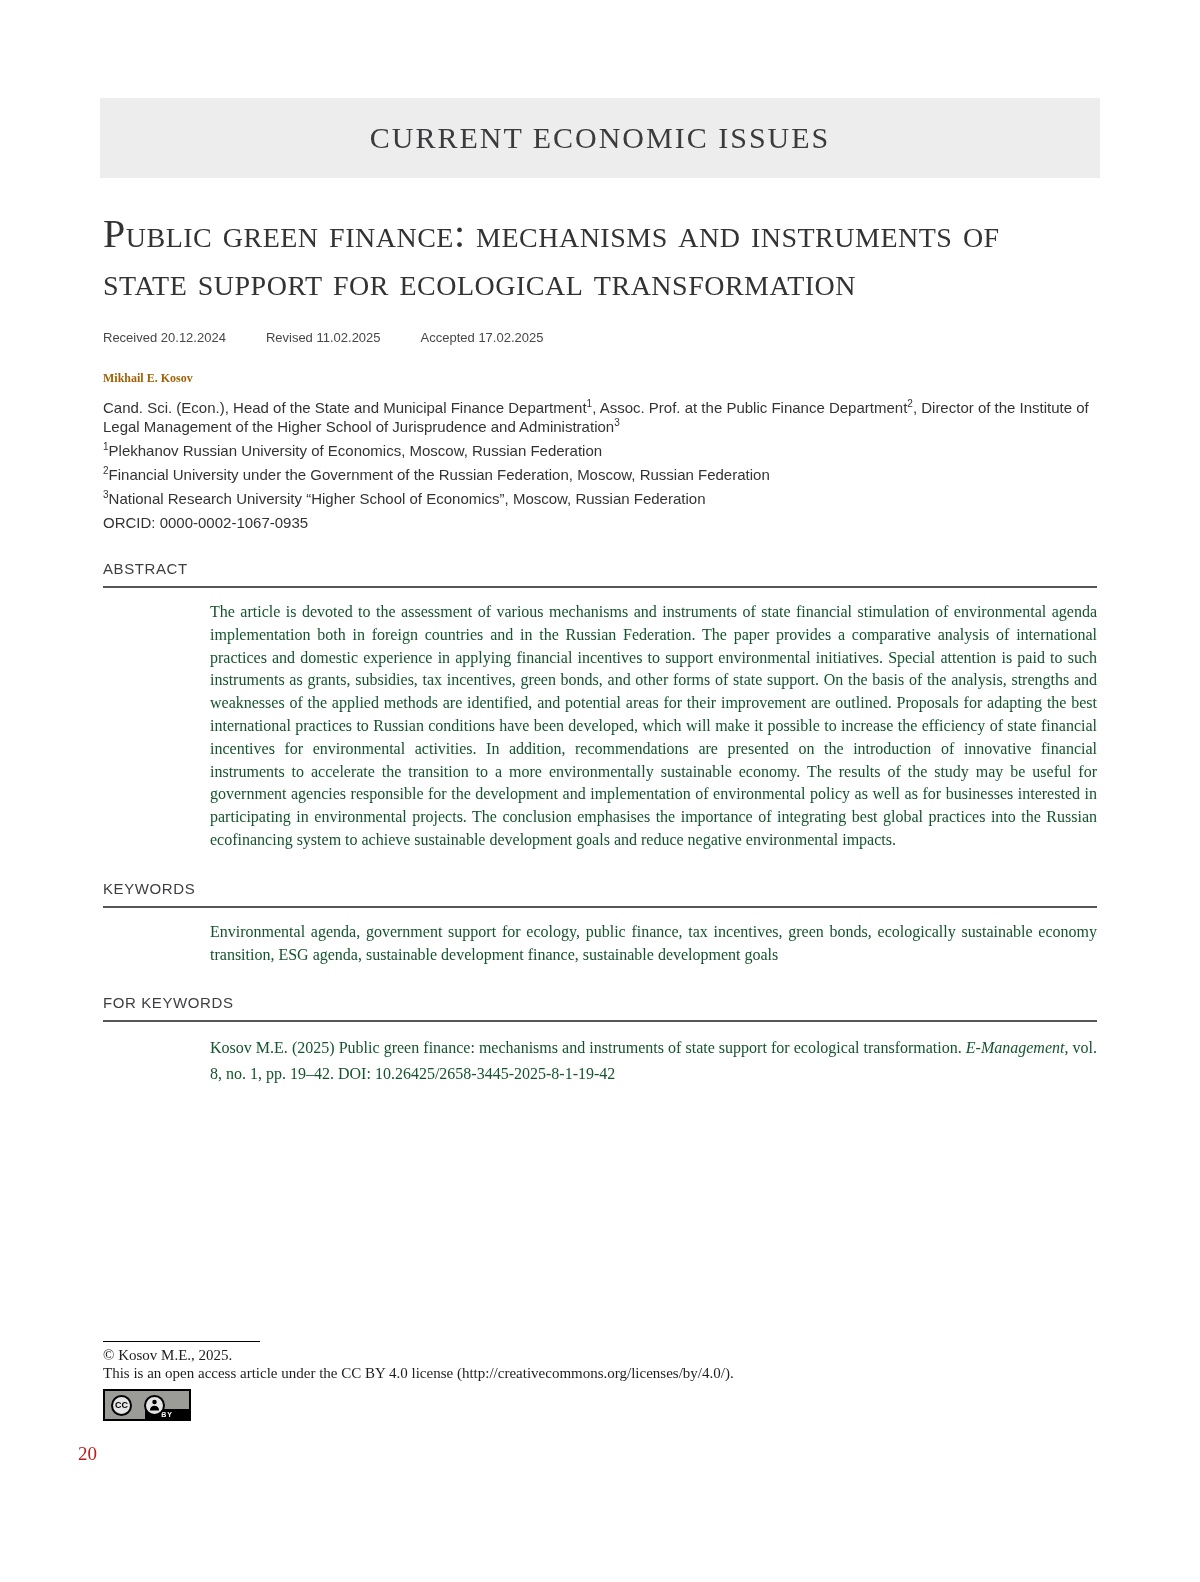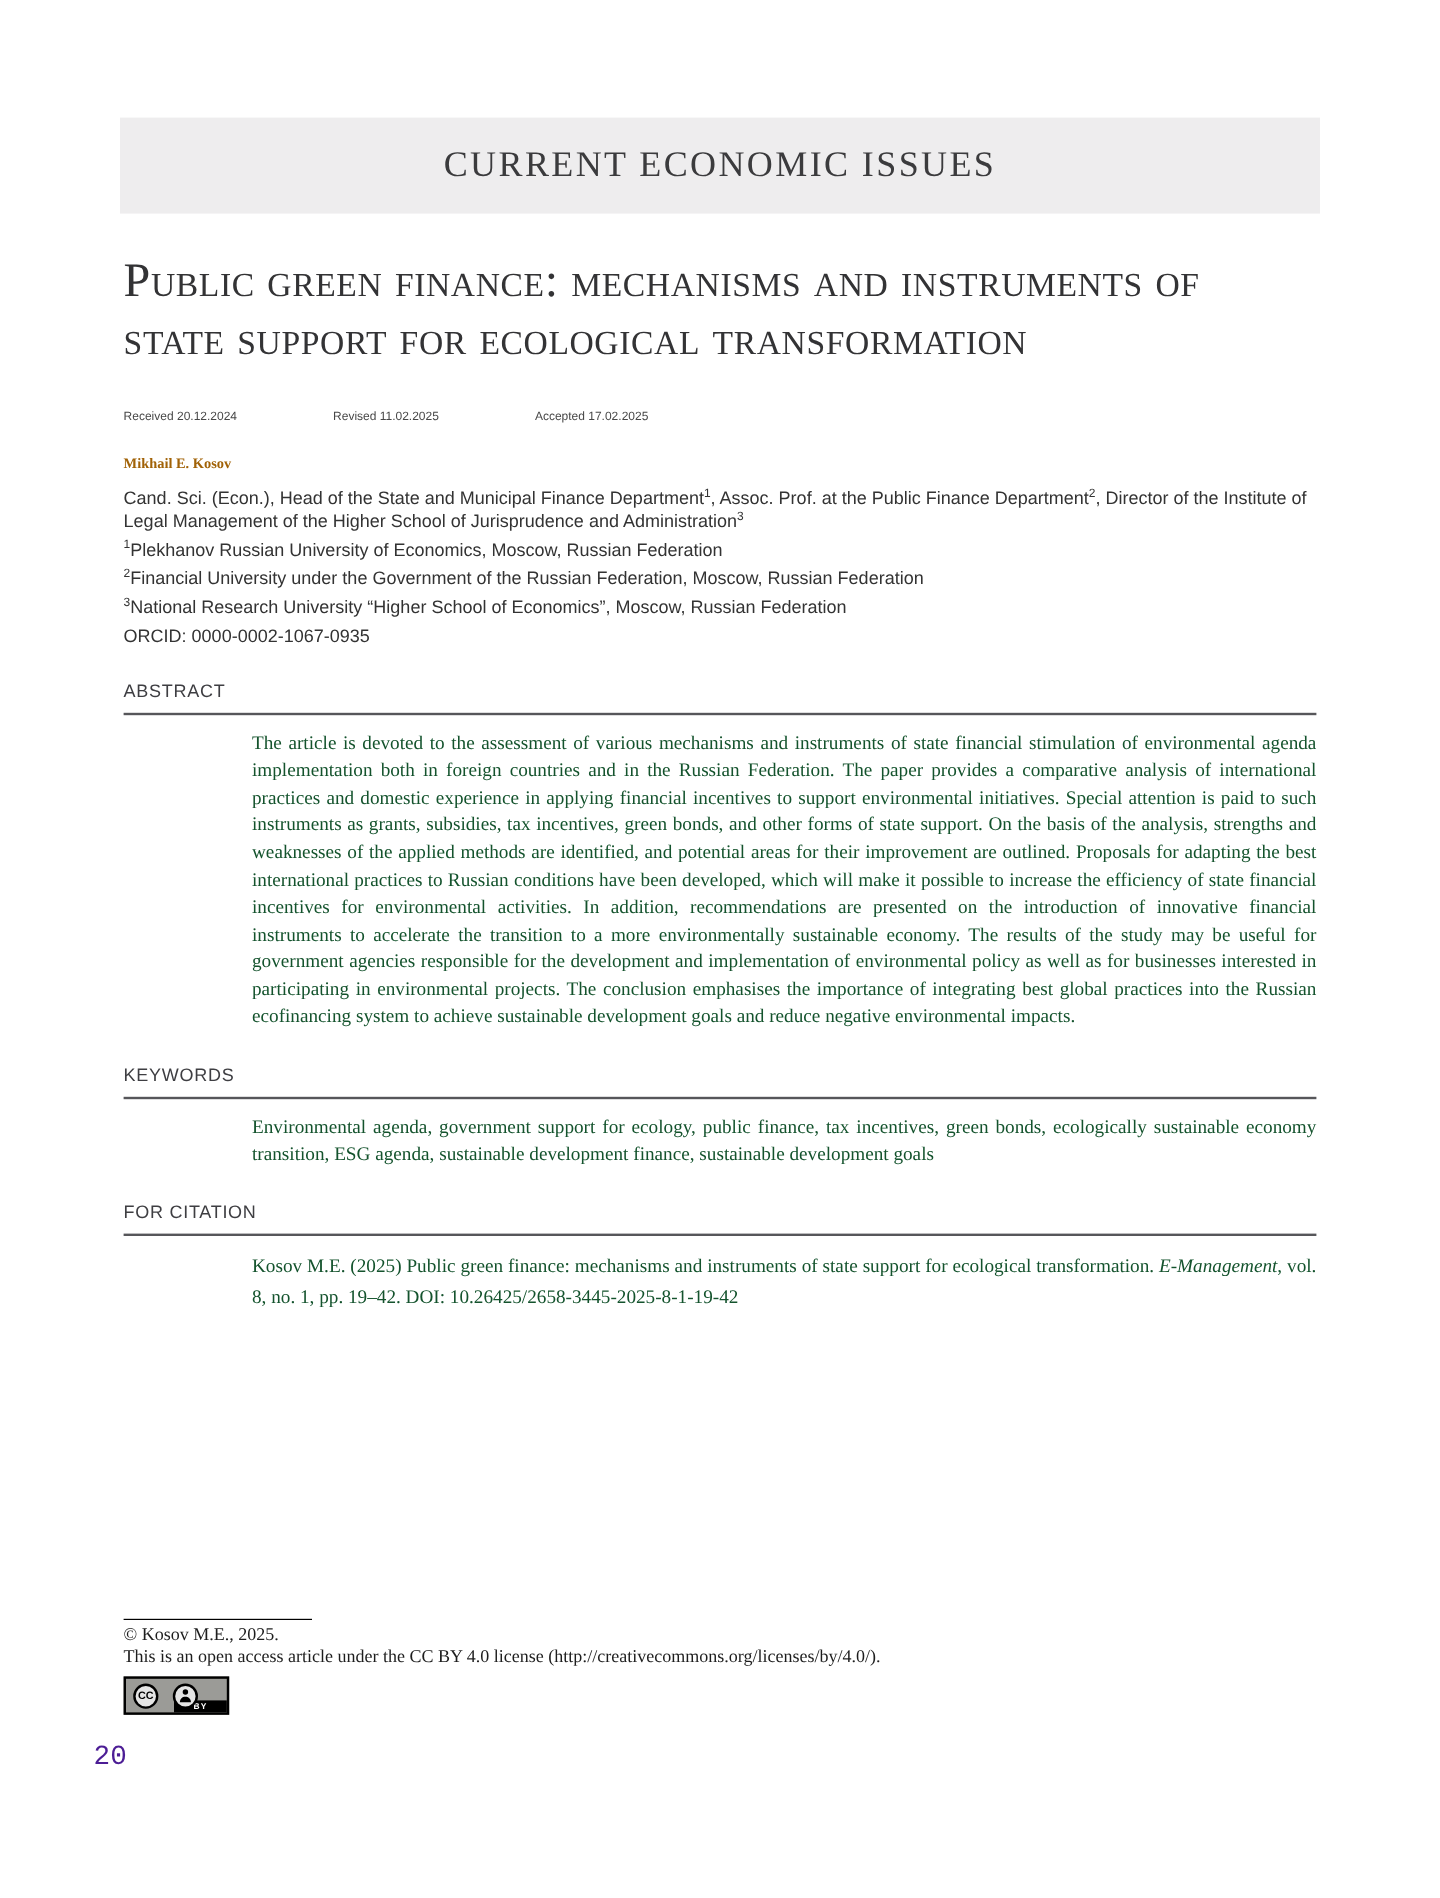--- a/index.html
+++ b/index.html
@@ -37,23 +37,23 @@
     font-weight: 400;
     font-size: 40px;
     line-height: 1.2;
     color: #333335;
     letter-spacing: 0.5px;
     margin: 32px 0 0 0;
     max-width: 950px;
   }
 
   .dates {
-    display: flex; gap: 80px;
-    margin-top: 36px;
-    font-size: 10px; color: #474747;
+    display: flex; gap: 40px;
+    margin-top: 24px;
+    font-size: 13px; color: #474747;
   }
 
   .author-name {
     font-family: "Liberation Serif", serif;
     font-size: 12px; font-weight: 700;
     color: #a16207;
     margin: 26px 0 12px 0;
   }
   .meta p { margin: 0 0 5px 0; font-size: 15px; line-height: 19px; color: #333; }
   .meta sup { font-size: 10px; line-height: 0; }
@@ -111,22 +111,22 @@
     width: 52%; height: 10px;
     background: #000;
     color: #fff;
     font-family: "Liberation Sans", sans-serif;
     font-size: 7px; font-weight: 700;
     display: flex; align-items: center; justify-content: center;
     letter-spacing: 1px;
   }
 
   .page-num {
-    font-family: Liberation Mono, monospace;
-    font-size: 23px; color: #4c1d95;
+    font-family: Liberation Serif, serif;
+    font-size: 19px; color: #b91c1c;
     margin: 22px 0 0 78px;
   }
 </style>
 </head>
 <body>
 
 <header class="banner">
   <h1 class="banner-title">CURRENT ECONOMIC ISSUES</h1>
 </header>
 
@@ -149,21 +149,21 @@
     <p><sup>3</sup><span>National Research University “Higher School of Economics”, Moscow, Russian Federation</span></p>
     <p>ORCID: 0000-0002-1067-0935</p>
   </div>
 
   <div class="section-head">ABSTRACT</div>
   <p class="body-par">The article is devoted to the assessment of various mechanisms and instruments of state financial stimulation of environmental agenda implementation both in foreign countries and in the Russian Federation. The paper provides a comparative analysis of international practices and domestic experience in applying financial incentives to support environmental initiatives. Special attention is paid to such instruments as grants, subsidies, tax incentives, green bonds, and other forms of state support. On the basis of the analysis, strengths and weaknesses of the applied methods are identified, and potential areas for their improvement are outlined. Proposals for adapting the best international practices to Russian conditions have been developed, which will make it possible to increase the efficiency of state financial incentives for environmental activities. In addition, recommendations are presented on the introduction of innovative financial instruments to accelerate the transition to a more environmentally sustainable economy. The results of the study may be useful for government agencies responsible for the development and implementation of environmental policy as well as for businesses interested in participating in environmental projects. The conclusion emphasises the importance of integrating best global practices into the Russian ecofinancing system to achieve sustainable development goals and reduce negative environmental impacts.</p>
 
   <div class="section-head">KEYWORDS</div>
   <p class="body-par">Environmental agenda, government support for ecology, public finance, tax incentives, green bonds, ecologically sustainable economy transition, ESG agenda, sustainable development finance, sustainable development goals</p>
 
-  <div class="section-head">FOR CITATION</div>
+  <div class="section-head">FOR KEYWORDS</div>
   <p class="body-par citation-par"><span>Kosov M.E. (2025) Public green finance: mechanisms and instruments of state support for ecological transformation. </span><em>E-Management</em><span>, vol. 8, no. 1, pp. 19–42. DOI: 10.26425/2658-3445-2025-8-1-19-42</span></p>
 
 </main>
 
 <div class="spacer"></div>
 
 <footer class="footer">
   <div class="footer-rule"></div>
   <p>© Kosov M.E., 2025.</p>
   <p>This is an open access article under the CC BY 4.0 license (http://creativecommons.org/licenses/by/4.0/).</p>

